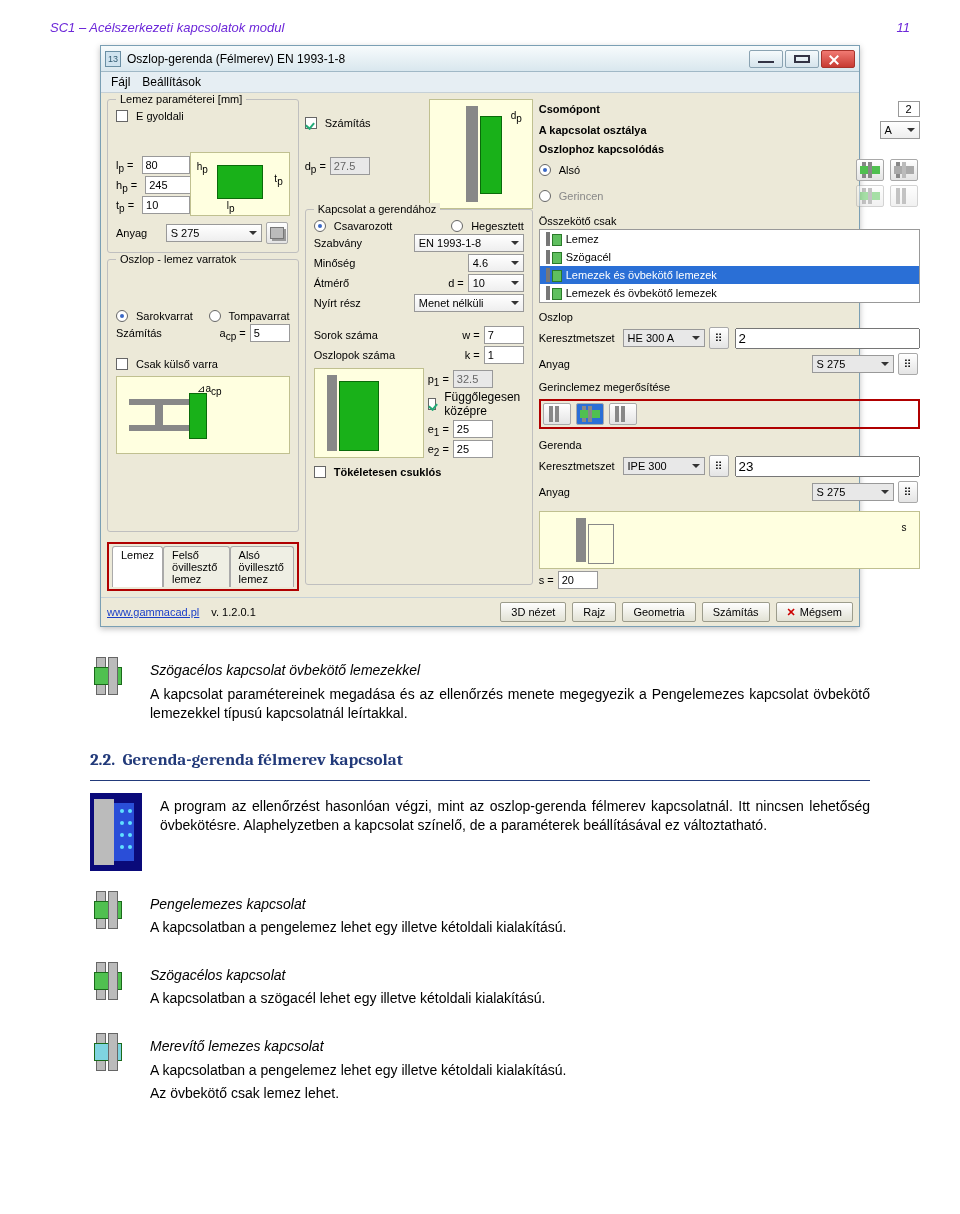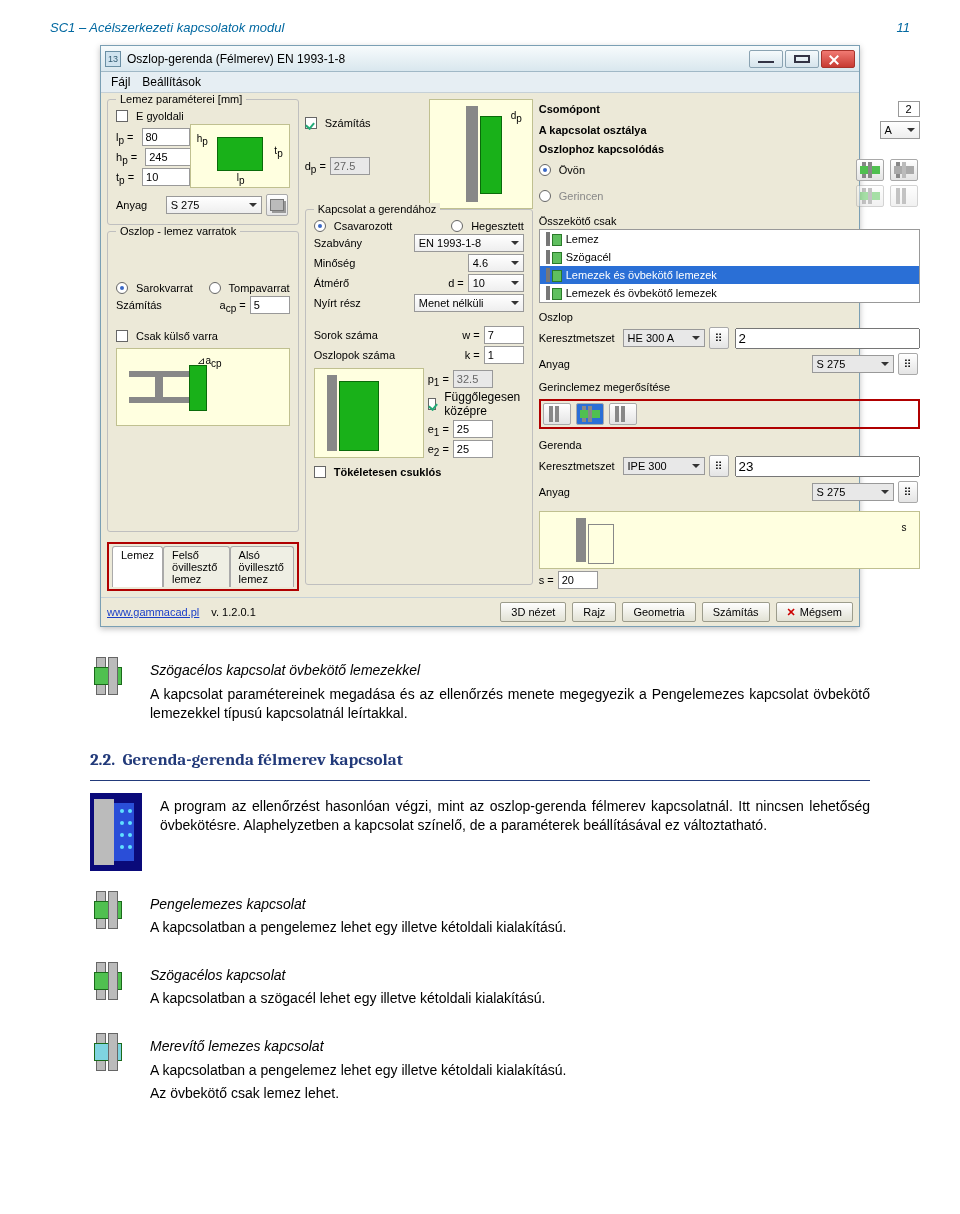--- a/index.html
+++ b/index.html
@@ -9,21 +9,21 @@
     font-size: 12px;
     background: #fff;
     color: #000;
     width: 960px;
   }
   .page { padding: 20px 50px; }
   .pghdr {
     display: flex;
     justify-content: space-between;
     font-style: italic;
-    color: #0369a1;
+    color: #6d28d9;
     font-size: 13px;
     margin-bottom: 10px;
   }
 
   
   .dialog {
     margin: 0 auto 30px auto;
     width: 760px;
     border: 1px solid #7a9fb4;
     background: #ece9d8;
@@ -146,21 +146,21 @@
     display:inline-block; margin-right:4px; position:relative;
   }
   .radio.on::after { content:""; position:absolute; left:3px; top:3px; width:4px; height:4px; border-radius:50%; background:#3a68c6;}
 
   .diagram {
     background: #ffffe0;
     border: 1px solid #c0c090;
     height: 90px;
     position: relative;
   }
-  .diagram.small { height: 64px; }
+  .diagram.small { height: 64px; margin-top: 28px; }
   .diagram.wide  { height: 78px; }
 
   .diag-inner { position:absolute; inset:6px; }
   .green-rect { position:absolute; background:#19b119; border:1px solid #0a6b0a; }
 
   .flat-btn {
     height: 20px;
     border: 1px solid #9c9c8c;
     background: linear-gradient(#fefefe,#e2e2d5);
     border-radius: 2px;
@@ -312,21 +312,21 @@
               <div class="row">
                 <span class="lbl"><span>t</span><span class="sub">p</span><span> =</span></span>
                 <span class="gap"></span>
                 <input class="input" value="10" style="">
               </div>
             </div>
             <div class="diagram small" style="width:100px;">
               <div class="diag-inner">
                 <div class="green-rect" style="left:20px; top:6px; width:46px; height:34px;"></div>
                 <div style="position:absolute;left:0;top:2px;font-size:10px;">h<span class="sub">p</span></div>
-                <div style="position:absolute;left:40px;bottom:-2px;font-size:10px;">l<span class="sub">p</span></div>
+                <div style="position:absolute;left:30px;bottom:-2px;font-size:10px;">l<span class="sub">p</span></div>
                 <div style="position:absolute;right:0;top:14px;font-size:10px;">t<span class="sub">p</span></div>
               </div>
             </div>
           </div>
           <div class="row" style="margin-top:6px;">
             <span class="lbl">Anyag</span>
             <span class="gap"></span>
             <div class="select">S 275</div>
             <span class="iconbtn" style="width:22px;">
               <span style="width:14px;height:12px;background:#bbb;border:1px solid #777;box-shadow:2px 2px #999;"></span>
@@ -480,21 +480,21 @@
         </div>
         <div class="label-row">
           <b>A kapcsolat osztálya</b>
           <div class="select" style="width:40px;">A</div>
         </div>
         <div class="row">
             <b>Oszlophoz kapcsolódás</b>
           </div>
         <div class="row">
           <span class="radio on"></span>
-          <span>Övön</span>
+          <span>Alsó</span>
           <span class="gap"></span>
           <span class="iconbtn">
               <span class="mini-conn">
                 <span class="bar"></span>
               </span>
             </span>
           <span class="iconbtn">
               <span class="mini-conn nobar">
                 <span class="bar" style="background:#aaa;"></span>
               </span>

